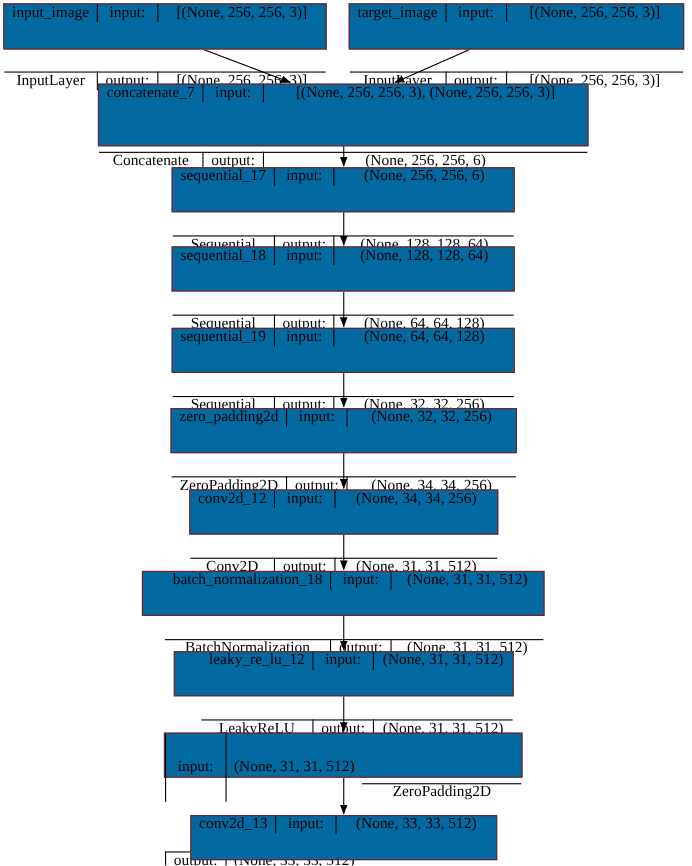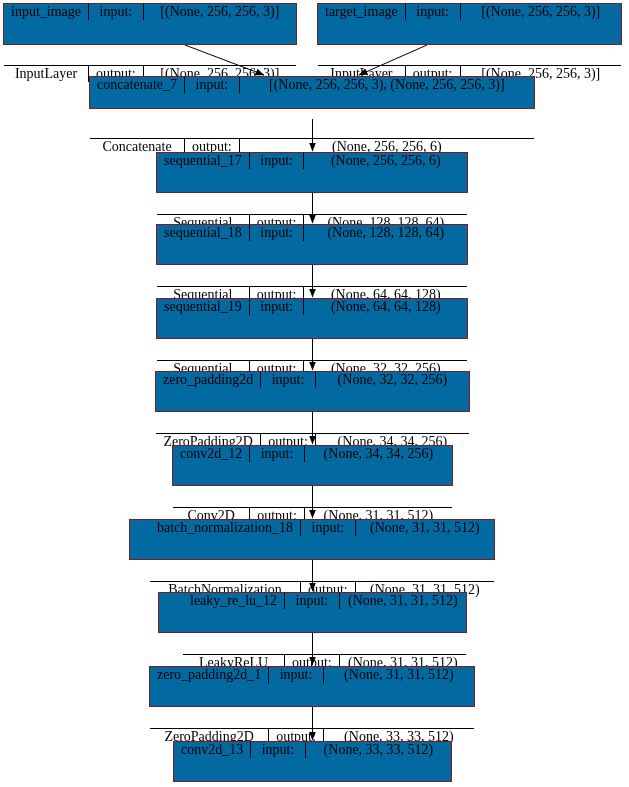--- a/index.html
+++ b/index.html
@@ -80,21 +80,21 @@
 
   <div class="node" style="left:317px;top:3px;width:305px;height:42px;">
     <div class="cell c-name">target_image</div>
     <div class="cell c-lbl">input:</div>
     <div class="cell c-val">[(None, 256, 256, 3)]</div>
     <div class="cell c-name b-top">InputLayer</div>
     <div class="cell c-lbl b-top">output:</div>
     <div class="cell c-val b-top">[(None, 256, 256, 3)]</div>
   </div>
 
-  <div class="node" style="left:89px;top:76px;width:446px;height:33px;">
+  <div class="node" style="left:89px;top:76px;width:446px;height:57px;">
     <div class="cell c-name">concatenate_7</div>
     <div class="cell c-lbl">input:</div>
     <div class="cell c-val">[(None, 256, 256, 3), (None, 256, 256, 3)]</div>
     <div class="cell c-name b-top">Concatenate</div>
     <div class="cell c-lbl b-top">output:</div>
     <div class="cell c-val b-top">(None, 256, 256, 6)</div>
   </div>
 
   <div class="node" style="left:156px;top:152px;width:312px;height:41px;">
     <div class="cell c-name">sequential_17</div>
@@ -153,21 +153,20 @@
   <div class="node" style="left:158px;top:592px;width:309px;height:41px;padding-left:24px;">
     <div class="cell c-name">leaky_re_lu_12</div>
     <div class="cell c-lbl">input:</div>
     <div class="cell c-val">(None, 31, 31, 512)</div>
     <div class="cell c-name b-top">LeakyReLU</div>
     <div class="cell c-lbl b-top">output:</div>
     <div class="cell c-val b-top">(None, 31, 31, 512)</div>
   </div>
 
   <div class="node" style="left:149px;top:666px;width:326px;height:41px;">
-    <div class="cell c-name">zero_padding2d_1</div>
     <div class="cell c-lbl">input:</div>
     <div class="cell c-val">(None, 31, 31, 512)</div>
     <div class="cell c-name b-top">ZeroPadding2D</div>
     <div class="cell c-lbl b-top">output:</div>
     <div class="cell c-val b-top">(None, 33, 33, 512)</div>
   </div>
 
   <div class="node" style="left:173px;top:741px;width:279px;height:41px;">
     <div class="cell c-name">conv2d_13</div>
     <div class="cell c-lbl">input:</div>

